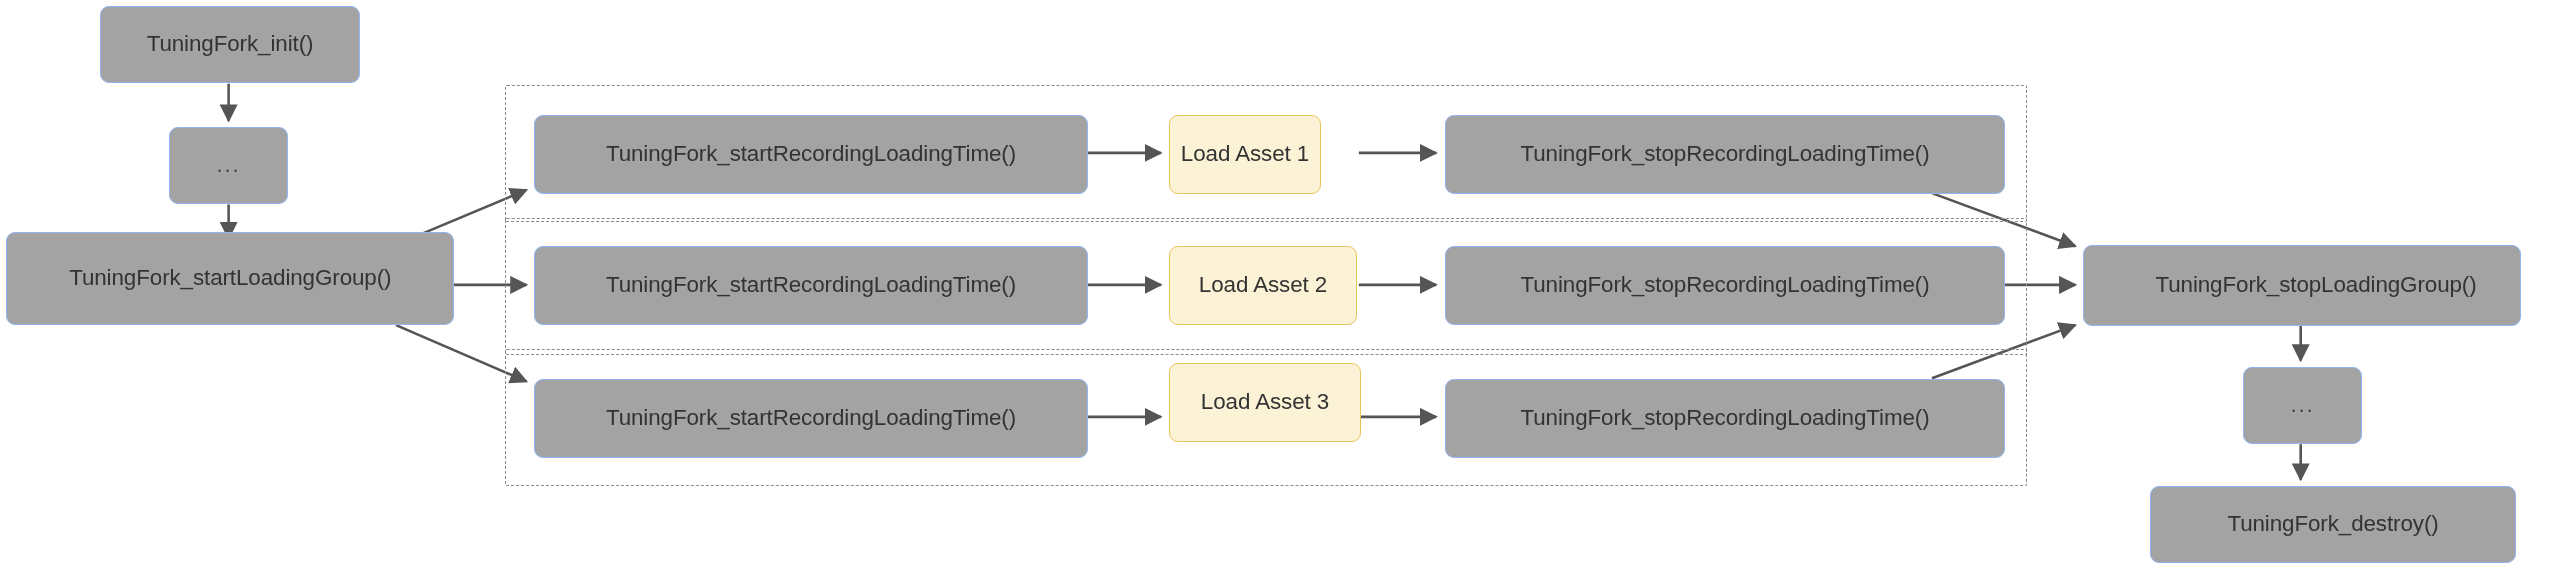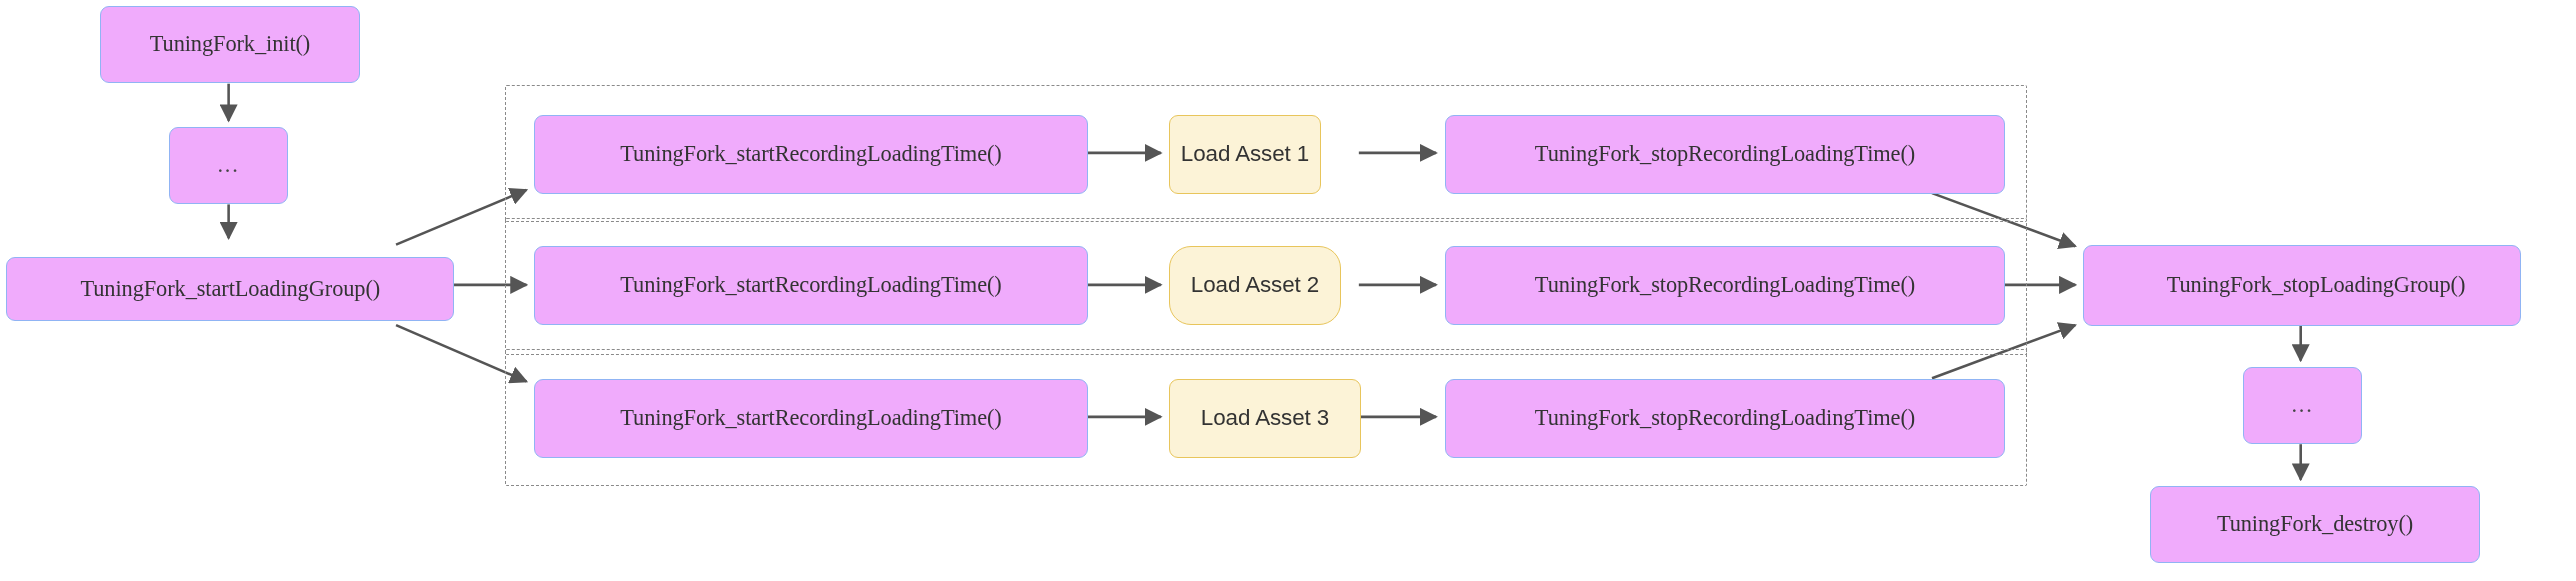--- a/index.html
+++ b/index.html
@@ -39,23 +39,22 @@
     align-items: center;
     justify-content: center;
     border-radius: 9px;
     font-size: 22.4px;
     line-height: 1.1;
     color: #333333;
     white-space: nowrap;
     letter-spacing: -0.1px;
   }
   .node.blue {
-    background: #f0abfc;
+    background: #a3a3a3;
     border: 1.8px solid #90b4f4;
-    font-family: Liberation Serif, serif;
   }
   .node.yellow {
     background: #fcf3d7;
     border: 1.8px solid #e8c55b;
   }
   .node.ellipsis {
     font-size: 22.4px;
     letter-spacing: 1.8px;
     color: #444;
   }
@@ -103,34 +102,34 @@
   </svg>
 
   <div class="group-box" style="left:505px; top:85px; width:1522px; height:137px;"></div>
   <div class="group-box" style="left:505px; top:218px; width:1522px; height:137px;"></div>
   <div class="group-box" style="left:505px; top:349px; width:1522px; height:137px;"></div>
 
   <div class="node blue" style="left:100px; top:6.3px; width:260px; height:77px;">TuningFork_init()</div>
 
   <div class="node blue ellipsis" style="left:169px; top:127px; width:119px; height:77px;">...</div>
 
-  <div class="node blue" style="left:6.3px; top:257px; width:448px; height:64px;">TuningFork_startLoadingGroup()</div>
+  <div class="node blue" style="left:6.3px; top:232px; width:448px; height:93px;">TuningFork_startLoadingGroup()</div>
 
   <div class="node blue" style="left:534px; top:115px; width:554px; height:79px;">TuningFork_startRecordingLoadingTime()</div>
   <div class="node yellow" style="left:1169px; top:115px; width:152px; height:79px;">Load Asset 1</div>
   <div class="node blue" style="left:1445px; top:115px; width:560px; height:79px;">TuningFork_stopRecordingLoadingTime()</div>
 
   <div class="node blue" style="left:534px; top:246px; width:554px; height:79px;">TuningFork_startRecordingLoadingTime()</div>
-  <div class="node yellow" style="left:1169px; top:246px; width:172px; height:79px;border-radius:22px;">Load Asset 2</div>
+  <div class="node yellow" style="left:1169px; top:246px; width:188px; height:79px;">Load Asset 2</div>
   <div class="node blue" style="left:1445px; top:246px; width:560px; height:79px;">TuningFork_stopRecordingLoadingTime()</div>
 
   <div class="node blue" style="left:534px; top:379px; width:554px; height:79px;">TuningFork_startRecordingLoadingTime()</div>
-  <div class="node yellow" style="left:1169px; top:379px; width:192px; height:79px;">Load Asset 3</div>
+  <div class="node yellow" style="left:1169px; top:363px; width:192px; height:79px;">Load Asset 3</div>
   <div class="node blue" style="left:1445px; top:379px; width:560px; height:79px;">TuningFork_stopRecordingLoadingTime()</div>
 
   <div class="node blue" style="left:2083px; top:245px; width:438px; height:81px;padding-left:28px;">TuningFork_stopLoadingGroup()</div>
 
   <div class="node blue ellipsis" style="left:2243px; top:367px; width:119px; height:77px;">...</div>
 
-  <div class="node blue" style="left:2150px; top:486px; width:330px; height:77px;">TuningFork_destroy()</div>
+  <div class="node blue" style="left:2150px; top:486px; width:366px; height:77px;">TuningFork_destroy()</div>
 
 </div>
 
 
 </body></html>

